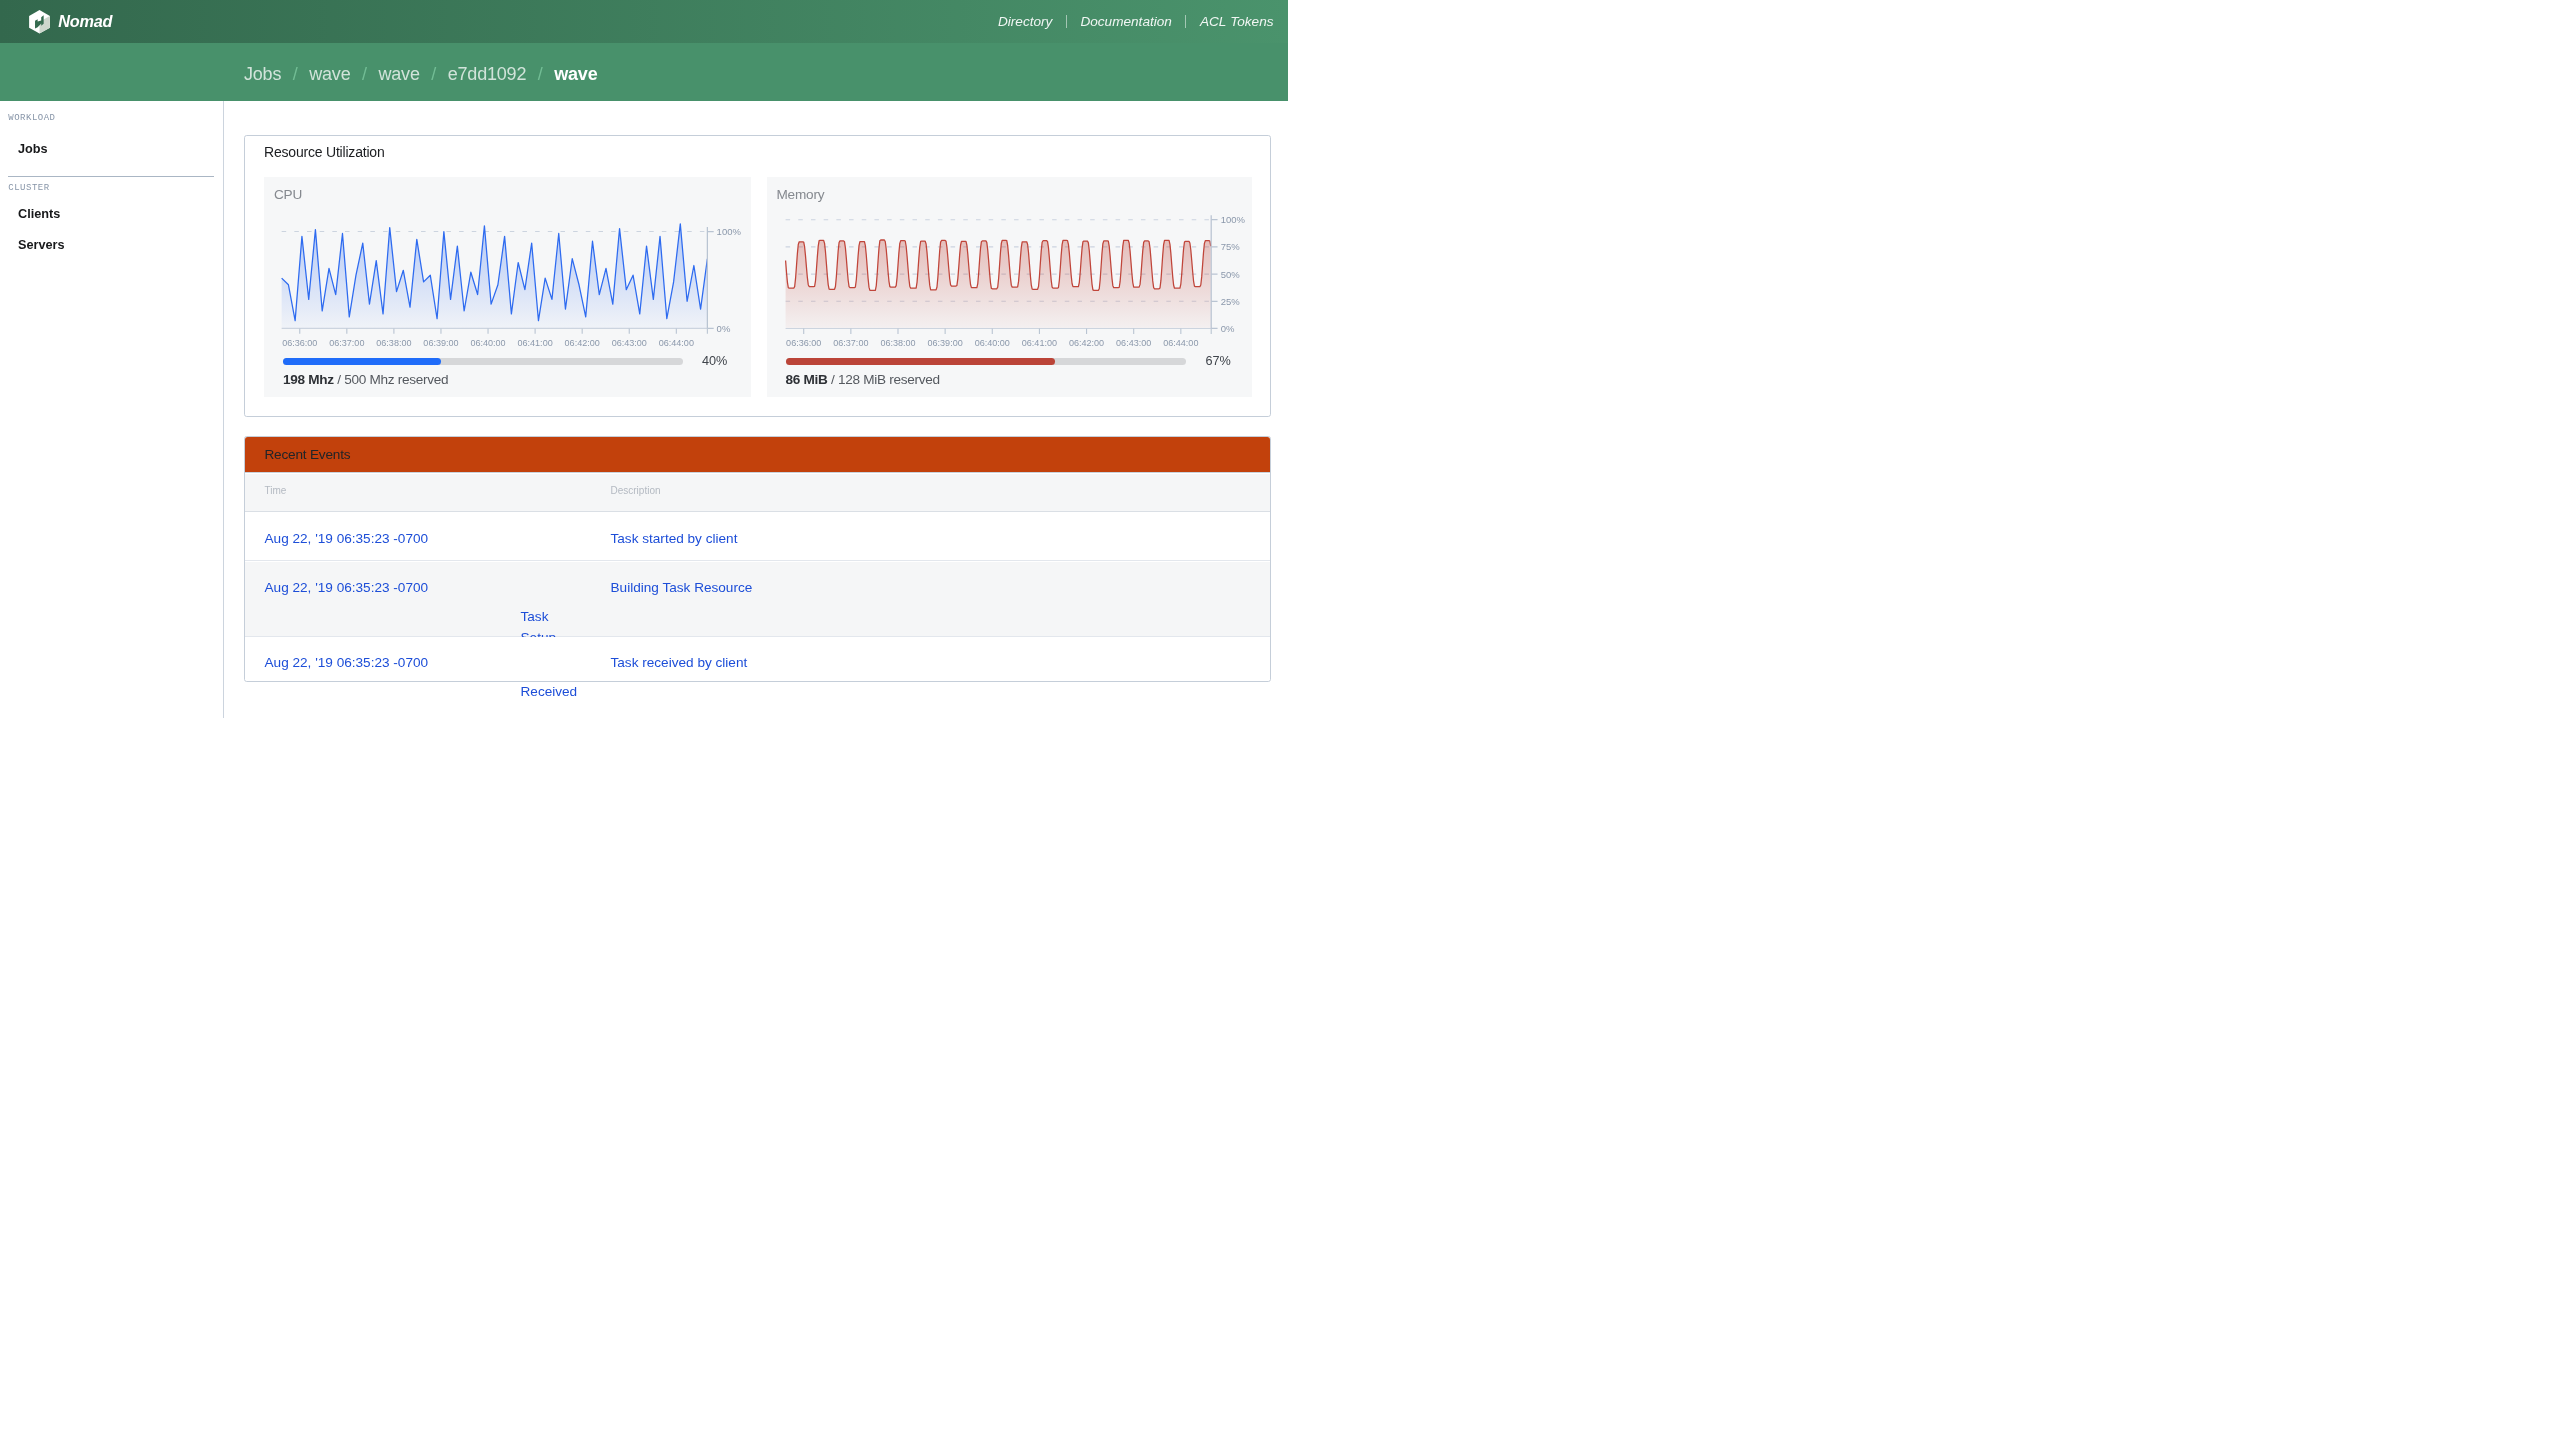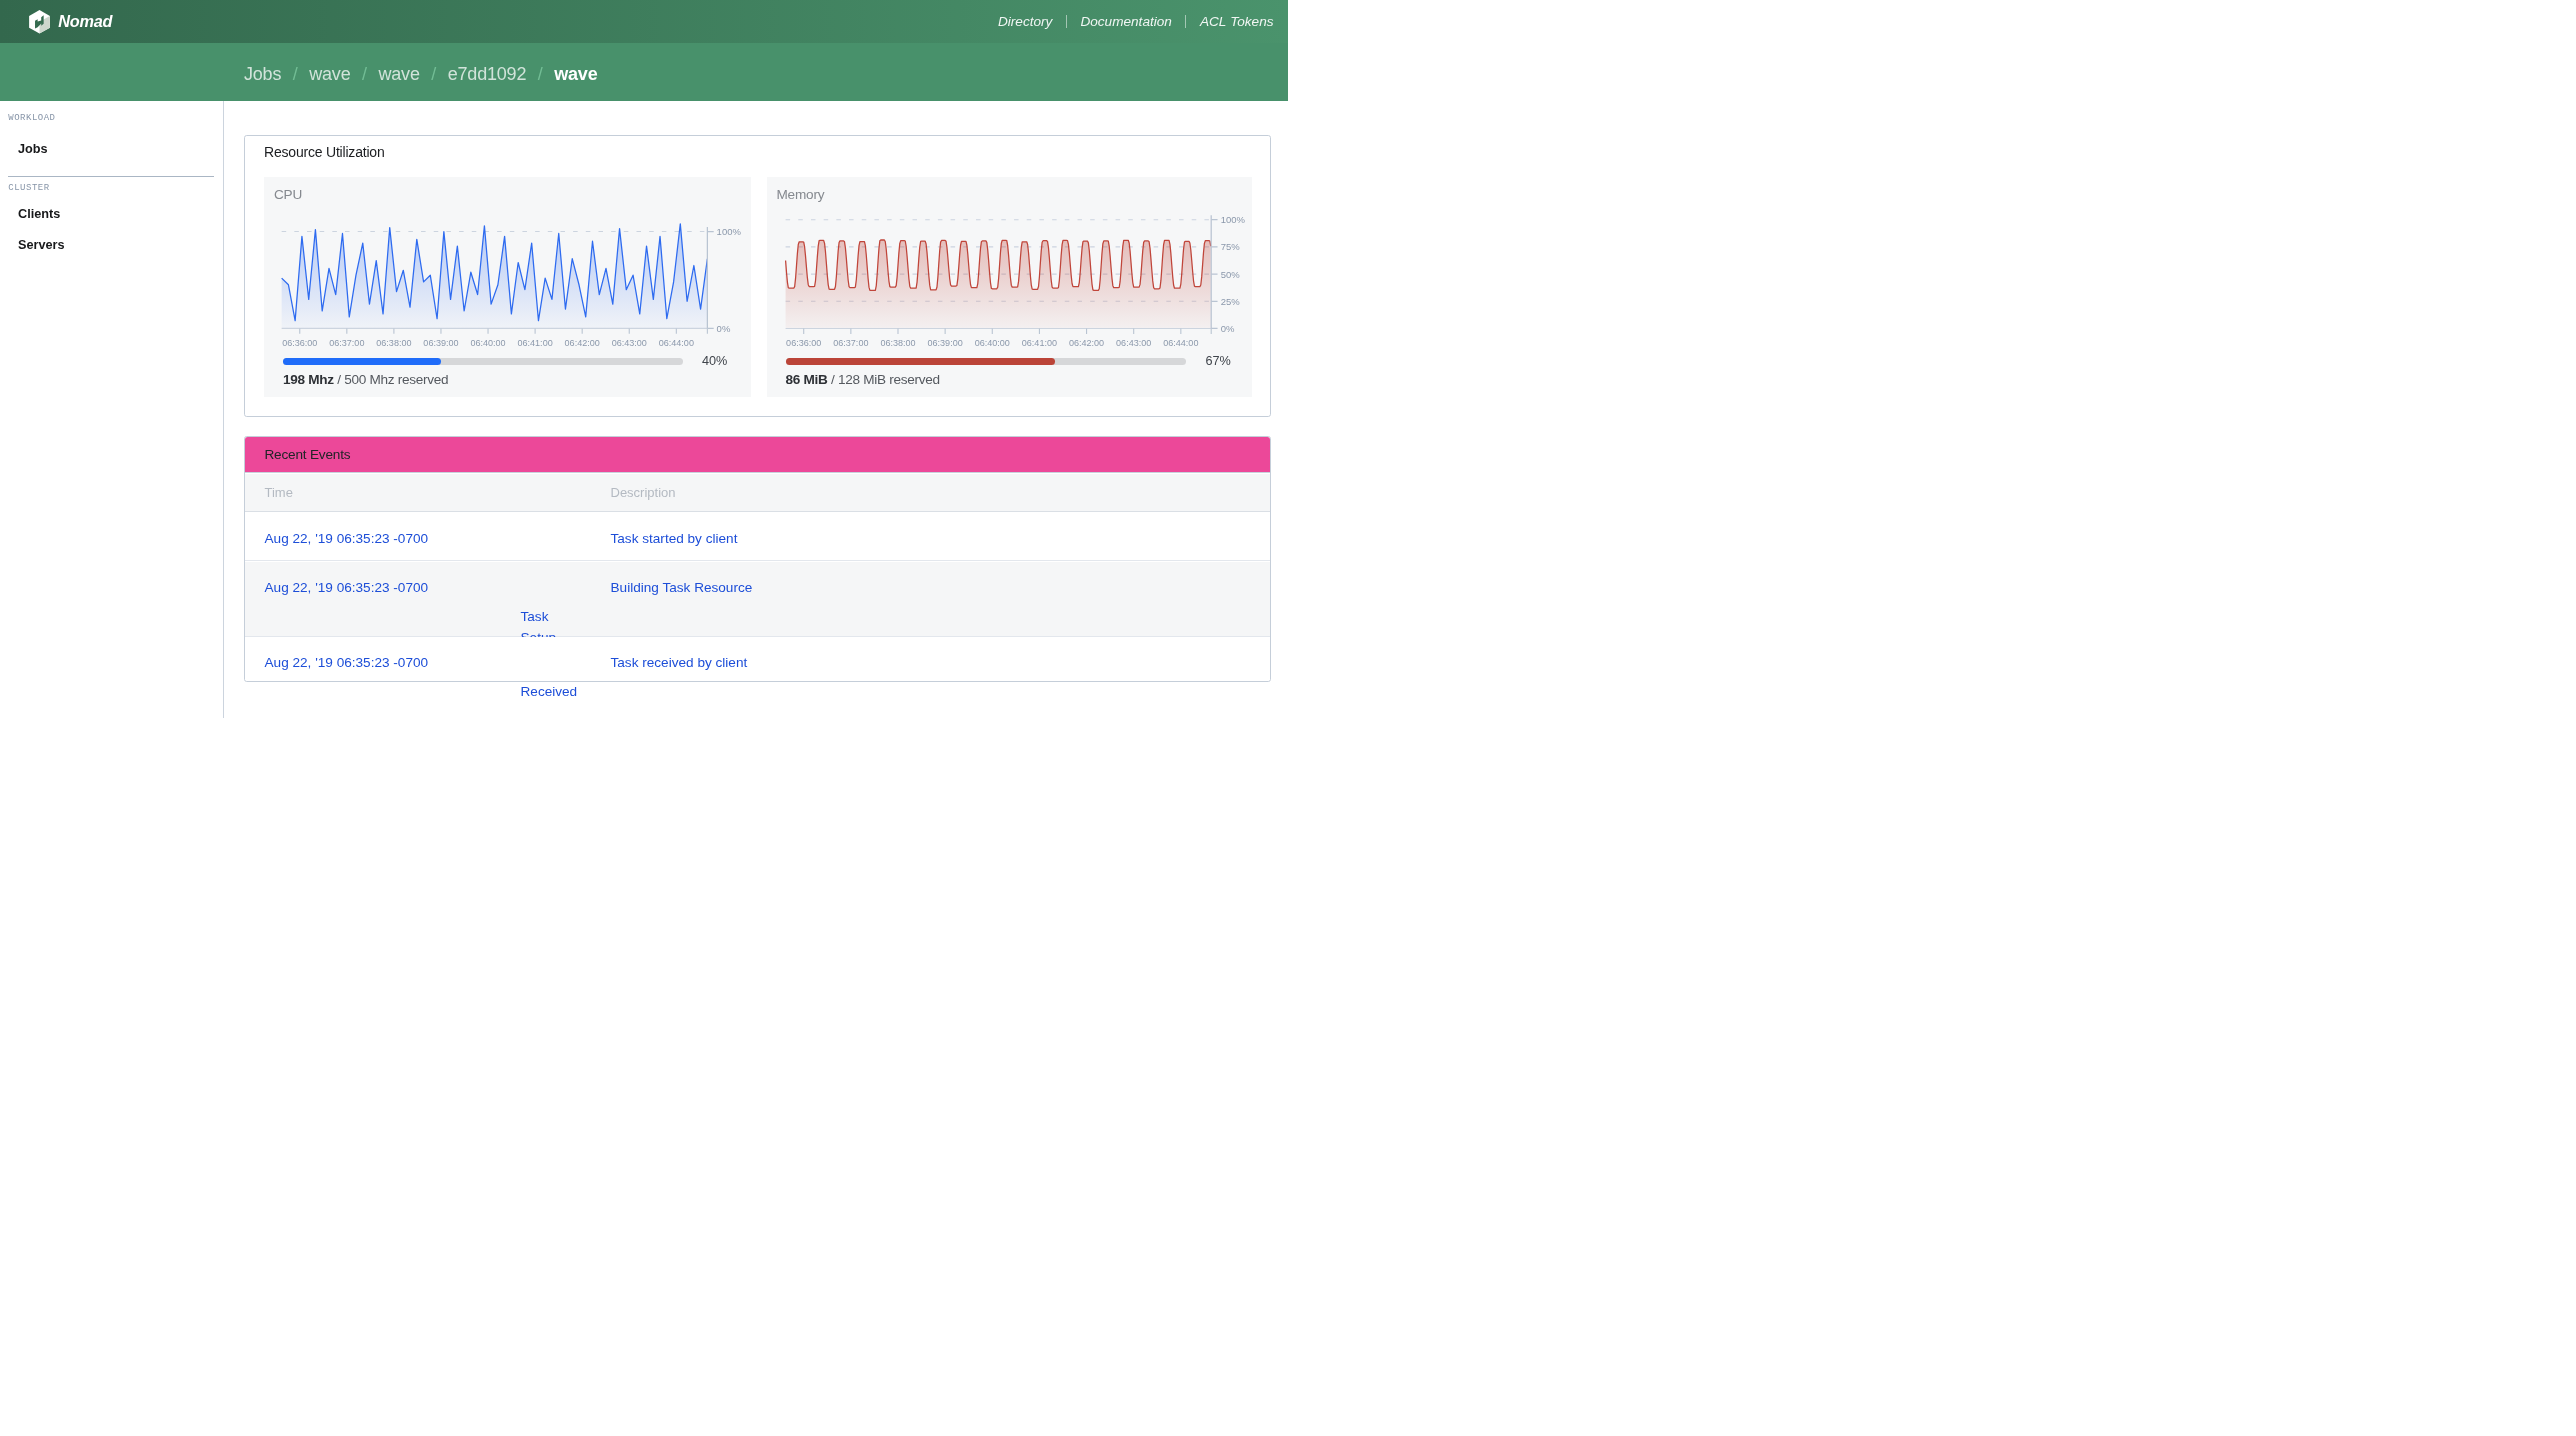--- a/index.html
+++ b/index.html
@@ -30,23 +30,23 @@
 .p2 { left:522px; width:485px; }
 .plabel { position:absolute; left:10px; top:10.4px; font-size:13.6px; color:#85898f; letter-spacing:-0.2px; }
 .pbar { position:absolute; left:19px; top:181px; width:400px; height:7.2px; background:#d6d7d9; border-radius:3.6px; }
 .pbar .fill { display:block; height:7.2px; border-radius:3.6px; }
 .pct { position:absolute; top:177px; font-size:12.7px; color:#3f444b; }
 .pct1 { left:438px; }
 .pct2 { left:439px; }
 .meta { position:absolute; left:19px; top:195px; font-size:13.6px; color:#55595f; letter-spacing:-0.3px; }
 .meta b { color:#2e3136; }
 .card2 { left:19.5px; top:335px; width:1027px; height:246px; z-index:1; }
-.c2head { position:absolute; left:0; top:0; width:100%; height:36px; background:#ec4899; border-bottom:0.9px solid #c9d2dc; border-radius:2.7px 2.7px 0 0; }
+.c2head { position:absolute; left:0; top:0; width:100%; height:36px; background:#c2410c; border-bottom:0.9px solid #c9d2dc; border-radius:2.7px 2.7px 0 0; }
 .c2head span { position:absolute; left:20px; top:10px; font-size:13.6px; color:#212428; letter-spacing:-0.2px; }
-.thead { position:absolute; left:0; top:37px; width:100%; height:38px; background:#f5f6f7; border-bottom:0.9px solid #dadfe5; color:#b4bac2; font-size:13px; }
+.thead { position:absolute; left:0; top:37px; width:100%; height:38px; background:#f5f6f7; border-bottom:0.9px solid #dadfe5; color:#b4bac2; font-size:10px; }
 .tr { position:absolute; left:0; width:100%; border-bottom:0.9px solid #e3e7ed; font-size:13.6px; color:#1d4ed8; }
 .ct { left:20px; } .cy { left:276px; width:63px;margin-top:29px; } .cd { left:366px; }
 .cell { position:absolute; top:15.4px; line-height:21px; }
 .r1 { top:76px; height:48px; background:#fff; }
 .r2 { top:125px; height:75px; background:#f5f6f7; }
 .r3 { top:200px; height:43px; background:#fff; border-bottom:none; }
 </style></head>
 <body>
 <div class="topnav">
   <div class="brand">

